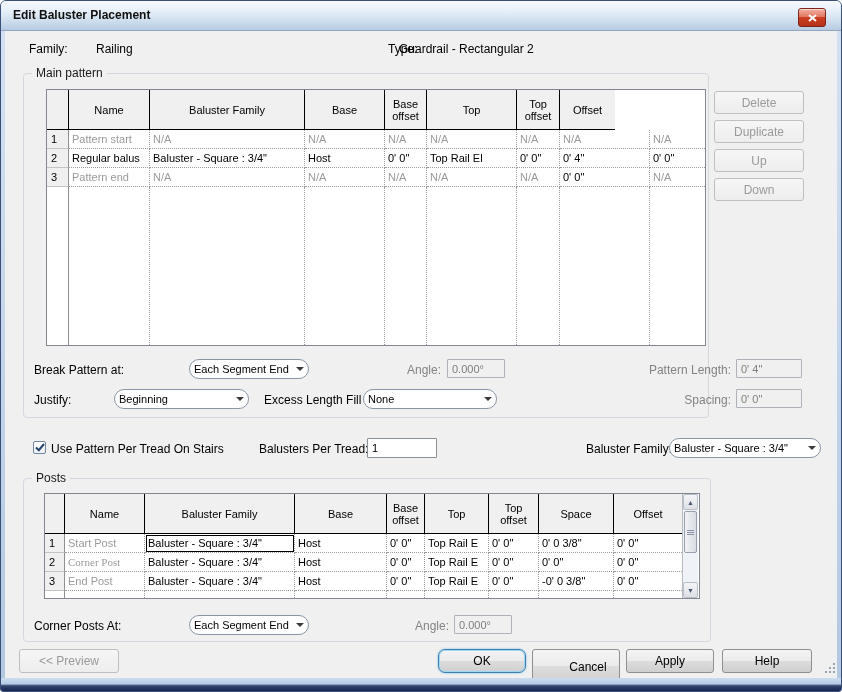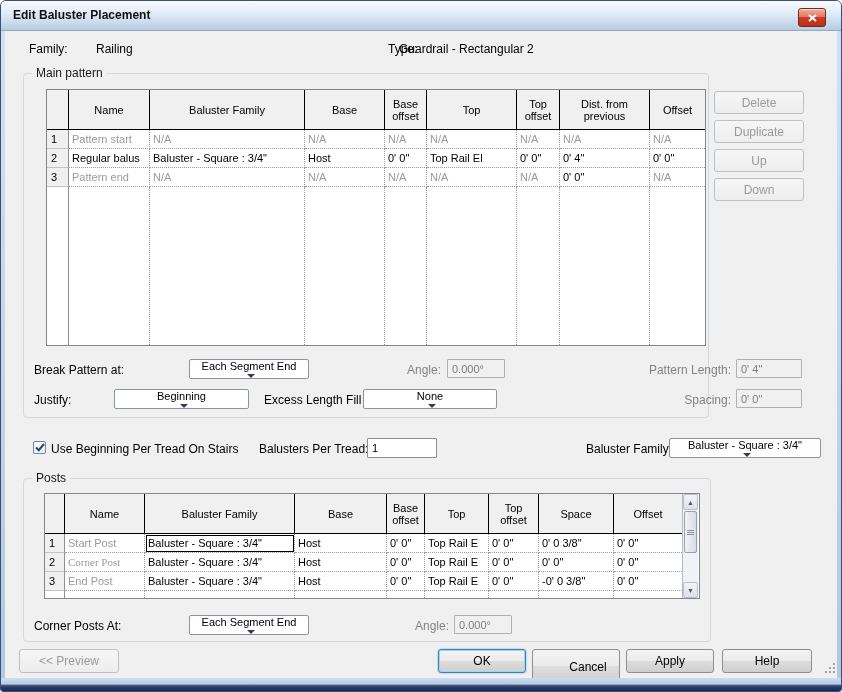--- a/index.html
+++ b/index.html
@@ -74,26 +74,27 @@
   .btn{
     position:absolute;font-size:12px;color:#000;text-align:center;border-radius:3px;
     border:1px solid #8e8f8f;
     background:linear-gradient(180deg,#f4f4f4 0%,#ebebeb 49%,#dddddd 50%,#cfcfcf 100%);
     display:flex;align-items:center;justify-content:center;cursor:default;
   }
   .btn.disabled{color:#9a9a9a;border-color:#bcc0c4;background:linear-gradient(180deg,#f6f6f6,#ededed);}
   .btn.default{
     border-color:#3c7fb1;
     box-shadow:inset 0 0 0 1px #9ed7f2, 0 0 2px rgba(60,160,220,.8);
+    border-radius:7px;
   }
 
   
   .combo{
-    position:absolute;height:20px;background:#fff;border:1px solid #8995a3;border-radius:2px;
-    display:flex;align-items:center;padding:0 4px;font-size:11px;color:#000;flex-direction:column;
+    position:absolute;height:20px;background:#fff;border:1px solid #8995a3;border-radius:10px;
+    display:flex;align-items:center;padding:0 4px;font-size:11px;color:#000;
   }
   .combo-text{flex:1 1 auto;white-space:nowrap;overflow:hidden;}
   .combo-arrow{
     width:0;height:0;border-left:4px solid transparent;border-right:4px solid transparent;
     border-top:4px solid #3c3c3c;margin-left:4px;flex:0 0 auto;
   }
   .tbox{
     position:absolute;height:19px;border:1px solid #899197;background:#fff;font-size:11px;
     font-family:"Liberation Sans","DejaVu Sans",sans-serif;padding:0 4px;color:#000;border-radius:1px;
   }
@@ -140,21 +141,20 @@
   <div class="rtable" style="left:45px;top:88px;width:660px;height:257px;">
     <div class="t-grid" id="main-table" style="width:658px;">
         <div class="t-row" style="height: 40px;">
           <div class="t-hcell" style="width: 22px;"></div>
           <div class="t-hcell" style="width: 81px;">Name</div>
           <div class="t-hcell" style="width: 155px;">Baluster Family</div>
           <div class="t-hcell" style="width: 80px;">Base</div>
           <div class="t-hcell" style="width: 42px;">Base offset</div>
           <div class="t-hcell" style="width: 90px;">Top</div>
           <div class="t-hcell" style="width: 43px;">Top offset</div>
-          <div class="t-hcell" style="width: 90px;">Dist. from previous</div>
           <div class="t-hcell" style="width: 55px;">Offset</div>
         </div>
         <div class="t-row" style="height: 19px;">
           <div class="t-cell t-num" style="width: 22px;">1</div>
           <div class="t-cell muted" style="width: 81px;">Pattern start</div>
           <div class="t-cell muted" style="width: 155px;">N/A</div>
           <div class="t-cell muted" style="width: 80px;">N/A</div>
           <div class="t-cell muted" style="width: 42px;">N/A</div>
           <div class="t-cell muted" style="width: 90px;">N/A</div>
           <div class="t-cell muted" style="width: 43px;">N/A</div>
@@ -223,21 +223,21 @@
     <span class="combo-arrow"></span>
   </div>
   <span class="lbl right muted-lbl" style="left:625px;top:392px;width:105px;">Spacing:</span>
   <input class="tbox disabled" style="left: 735px; top: 388px; width: 66px;" readonly="" value="0' 0&quot;">
 
   <div class="checkbox" style="left:32px;top:440px;">
     <svg width="10" height="9" viewBox="0 0 10 9">
       <polyline points="1,4.5 3.8,7.2 9,1" fill="none" stroke="#24456e" stroke-width="2"></polyline>
     </svg>
   </div>
-  <span class="lbl" style="left:50px;top:441px;">Use Beginning Per Tread On Stairs</span>
+  <span class="lbl" style="left:50px;top:441px;">Use Pattern Per Tread On Stairs</span>
   <span class="lbl" style="left:258px;top:441px;">Balusters Per Tread:</span>
   <input class="tbox" style="left: 366px; top: 437px; width: 70px; height: 20px;" value="1">
   <span class="lbl" style="left:585px;top:441px;">Baluster Family:</span>
   <div class="combo" style="left:668px;top:437px;width:152px;">
     <span class="combo-text">Baluster - Square : 3/4"</span>
     <span class="combo-arrow"></span>
   </div>
 
   <div class="groupbox" style="left:22px;top:477px;width:688px;height:164px;">
     <span class="gb-label">Posts</span>

